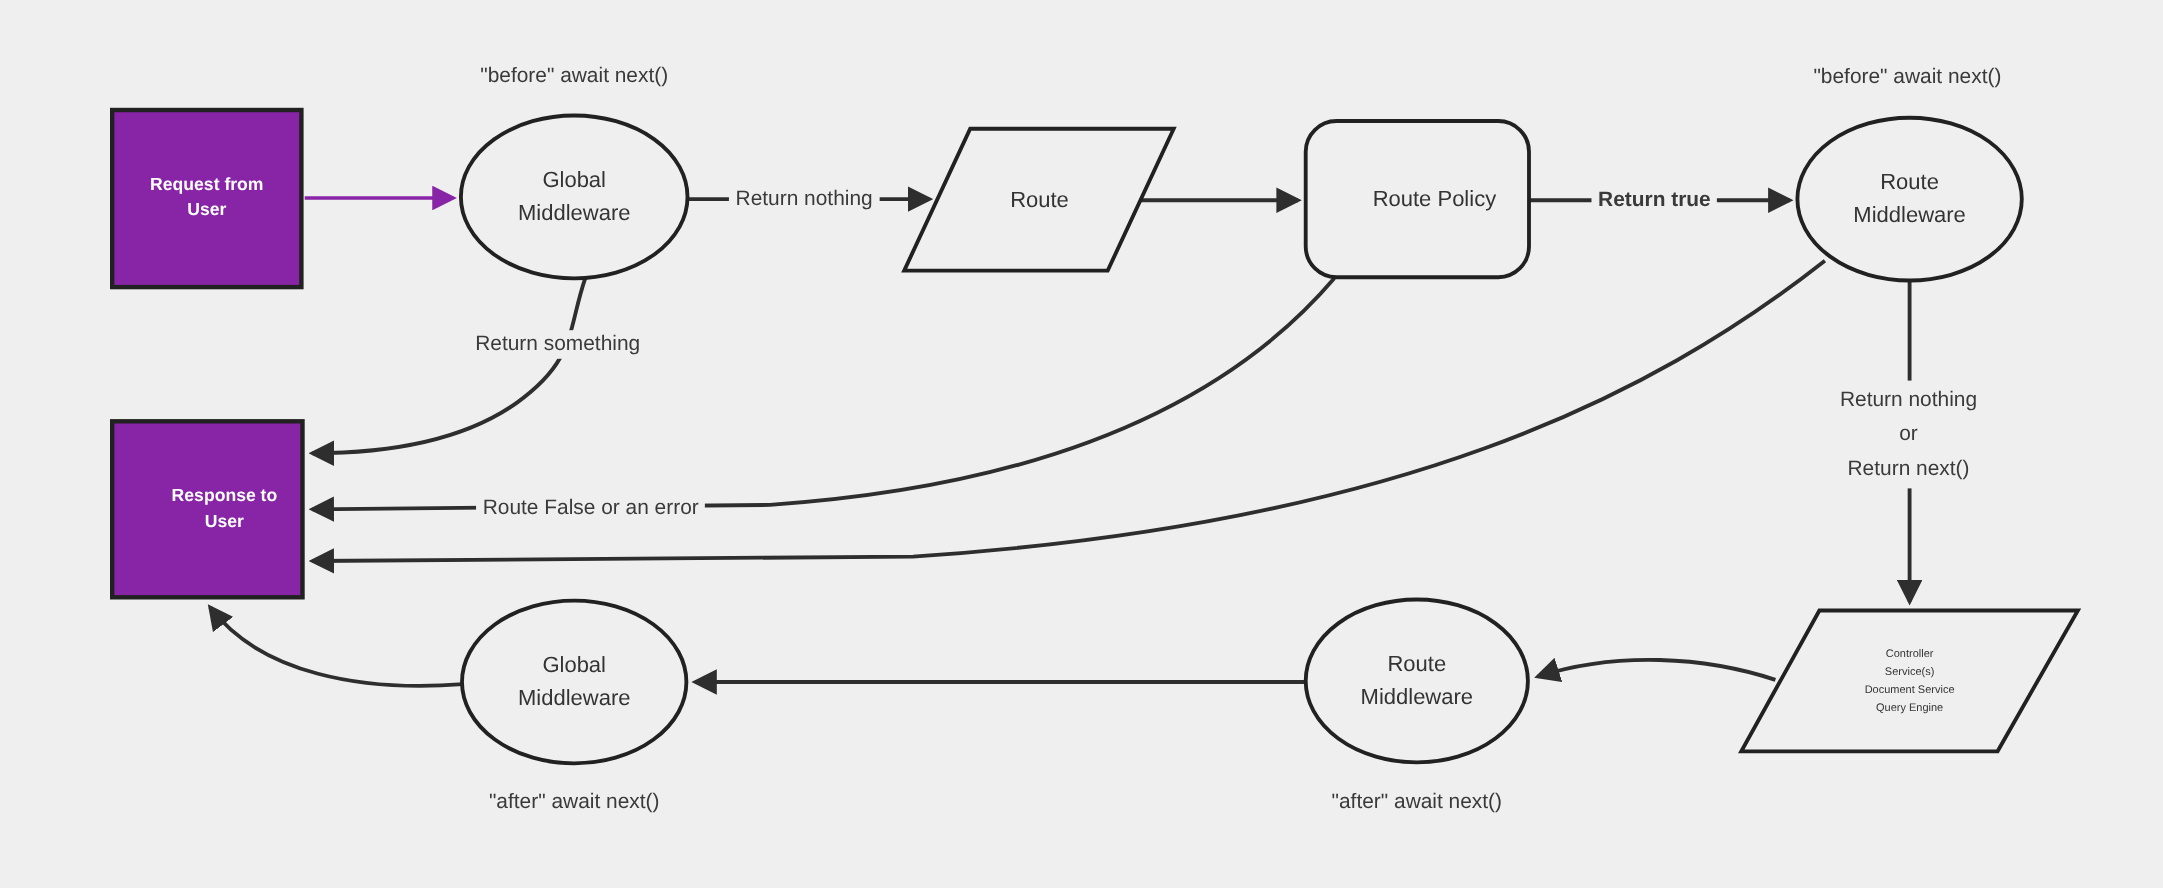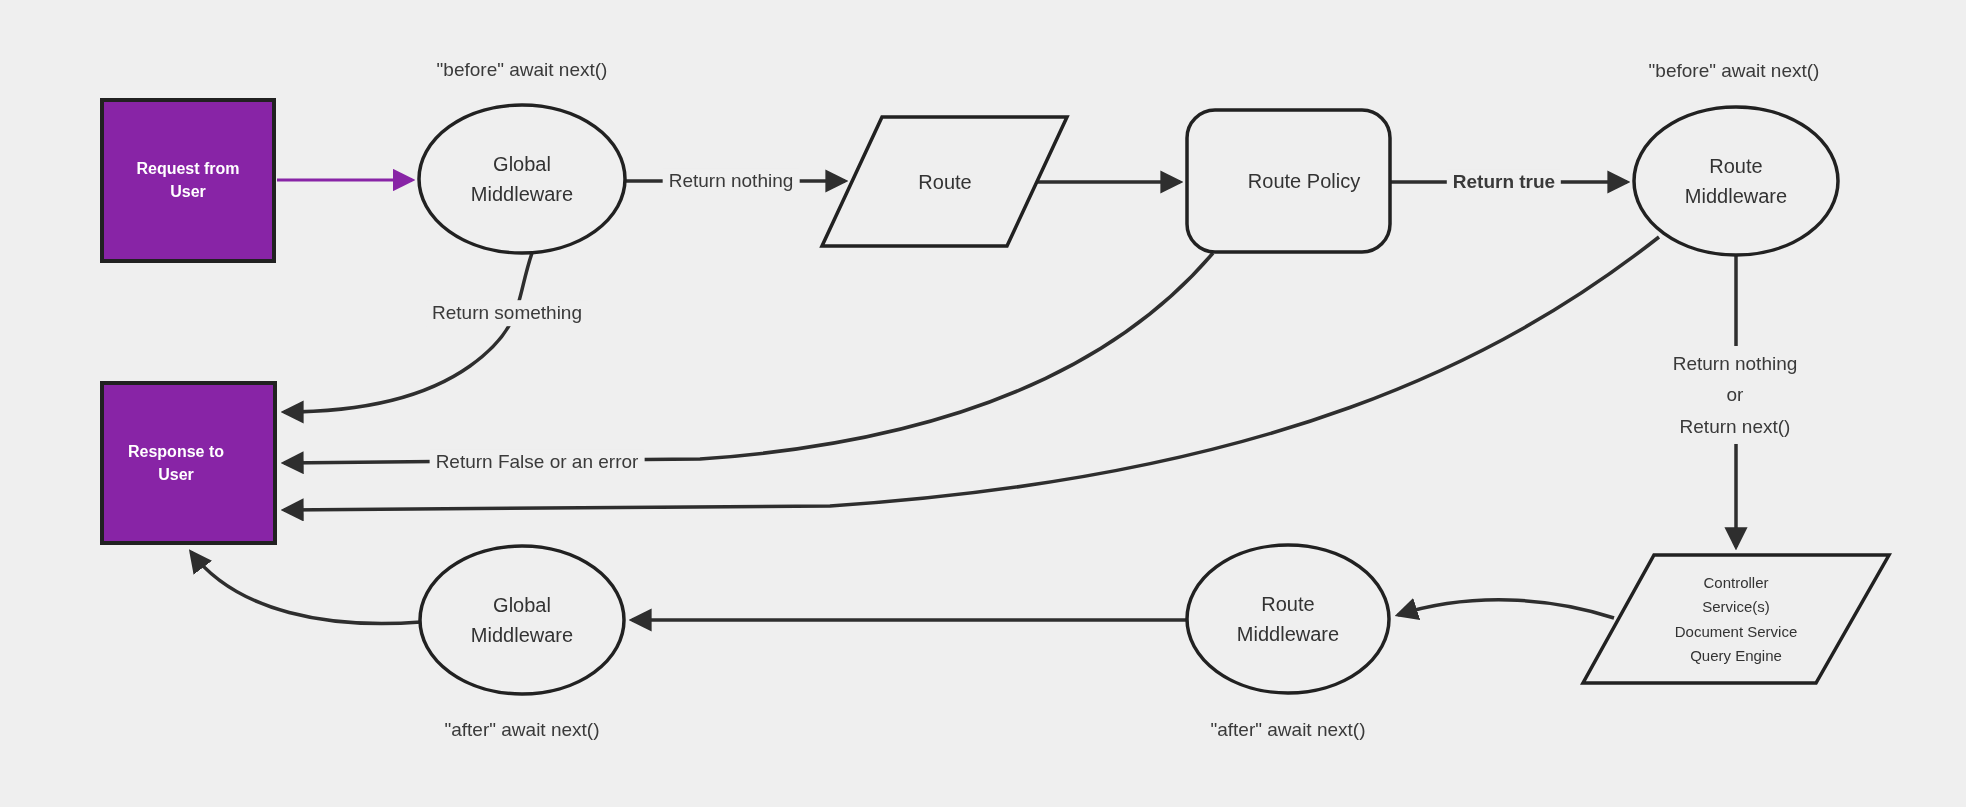--- a/index.html
+++ b/index.html
@@ -27,21 +27,21 @@
     font-size:19px;
     line-height:1.6;
     pointer-events:none;
   }
   .node-lbl{font-size:20px;line-height:1.5;color:#333;}
   .box-lbl{
     font-size:16px;line-height:1.45;font-weight:bold;color:#ffffff;
   }
   .edge-lbl{background:var(--bg);padding:0 6px;line-height:1.35;}
   .edge-lbl-multi{background:var(--bg);padding:2px 8px;line-height:1.65;}
-  .small-lbl{font-size:15px;line-height:1.62;color:#333;}
+  .small-lbl{font-size:10px;line-height:1.62;color:#333;}
 </style>
 </head>
 <body>
 
 <div id="stage">
 
   <svg id="diagram-svg" width="1966" height="807" viewBox="0 0 1966 807">
     <defs>
       <marker id="arrow" viewBox="0 0 10 10" refX="8.5" refY="5" markerWidth="6.6" markerHeight="6.6" orient="auto-start-reverse">
         <path d="M0,0 L10,5 L0,10 z" fill="var(--edge,#2e2e2e)"></path>
@@ -73,21 +73,21 @@
       <rect x="1187" y="110" width="203" height="142" rx="28" fill="var(--bg,#efefef)" stroke-width="3.5"></rect>
       <ellipse cx="1736" cy="181" rx="102" ry="74" fill="var(--bg,#efefef)" stroke-width="3.5"></ellipse>
       <polygon points="1654,555 1889,555 1816,683 1583,683" fill="var(--bg,#efefef)" stroke-width="3.5"></polygon>
       <ellipse cx="1288" cy="619" rx="101" ry="74" fill="var(--bg,#efefef)" stroke-width="3.5"></ellipse>
       <ellipse cx="522" cy="620" rx="102" ry="74" fill="var(--bg,#efefef)" stroke-width="3.5"></ellipse>
     </g>
   </svg>
 
   <div class="lbl box-lbl" style="left:188px;top:180px;">Request from
 User</div>
-  <div class="lbl box-lbl" style="left:176px;top:463px;">Response to
+  <div class="lbl box-lbl" style="left:204px;top:463px;">Response to
 User</div>
   <div class="lbl node-lbl" style="left:522px;top:179px;">Global
 Middleware</div>
   <div class="lbl node-lbl" style="left:945px;top:182px;">Route</div>
   <div class="lbl node-lbl" style="left:1268px;top:181px;margin-left:36px;">Route Policy</div>
   <div class="lbl node-lbl" style="left:1736px;top:181px;">Route
 Middleware</div>
   <div class="lbl small-lbl" style="left:1736px;top:620px;">Controller
 Service(s)
 Document Service
@@ -98,18 +98,18 @@
 Middleware</div>
 
   <div class="lbl" style="left:522px;top:70px;">"before" await next()</div>
   <div class="lbl" style="left:1734px;top:71px;">"before" await next()</div>
   <div class="lbl" style="left:522px;top:730px;">"after" await next()</div>
   <div class="lbl" style="left:1288px;top:730px;">"after" await next()</div>
 
   <div class="lbl edge-lbl" style="left:731px;top:181px;">Return nothing</div>
   <div class="lbl edge-lbl" style="left:1504px;top:182px;font-weight:bold;">Return true</div>
   <div class="lbl edge-lbl" style="left:507px;top:313px;text-align:right;">Return something</div>
-  <div class="lbl edge-lbl" style="left:537px;top:462px;">Return False or an error</div>
+  <div class="lbl edge-lbl" style="left:537px;top:462px;">Route False or an error</div>
   <div class="lbl edge-lbl-multi" style="left:1735px;top:395px;">Return nothing
 or
 Return next()</div>
 
 </div>
 
 </body></html>

